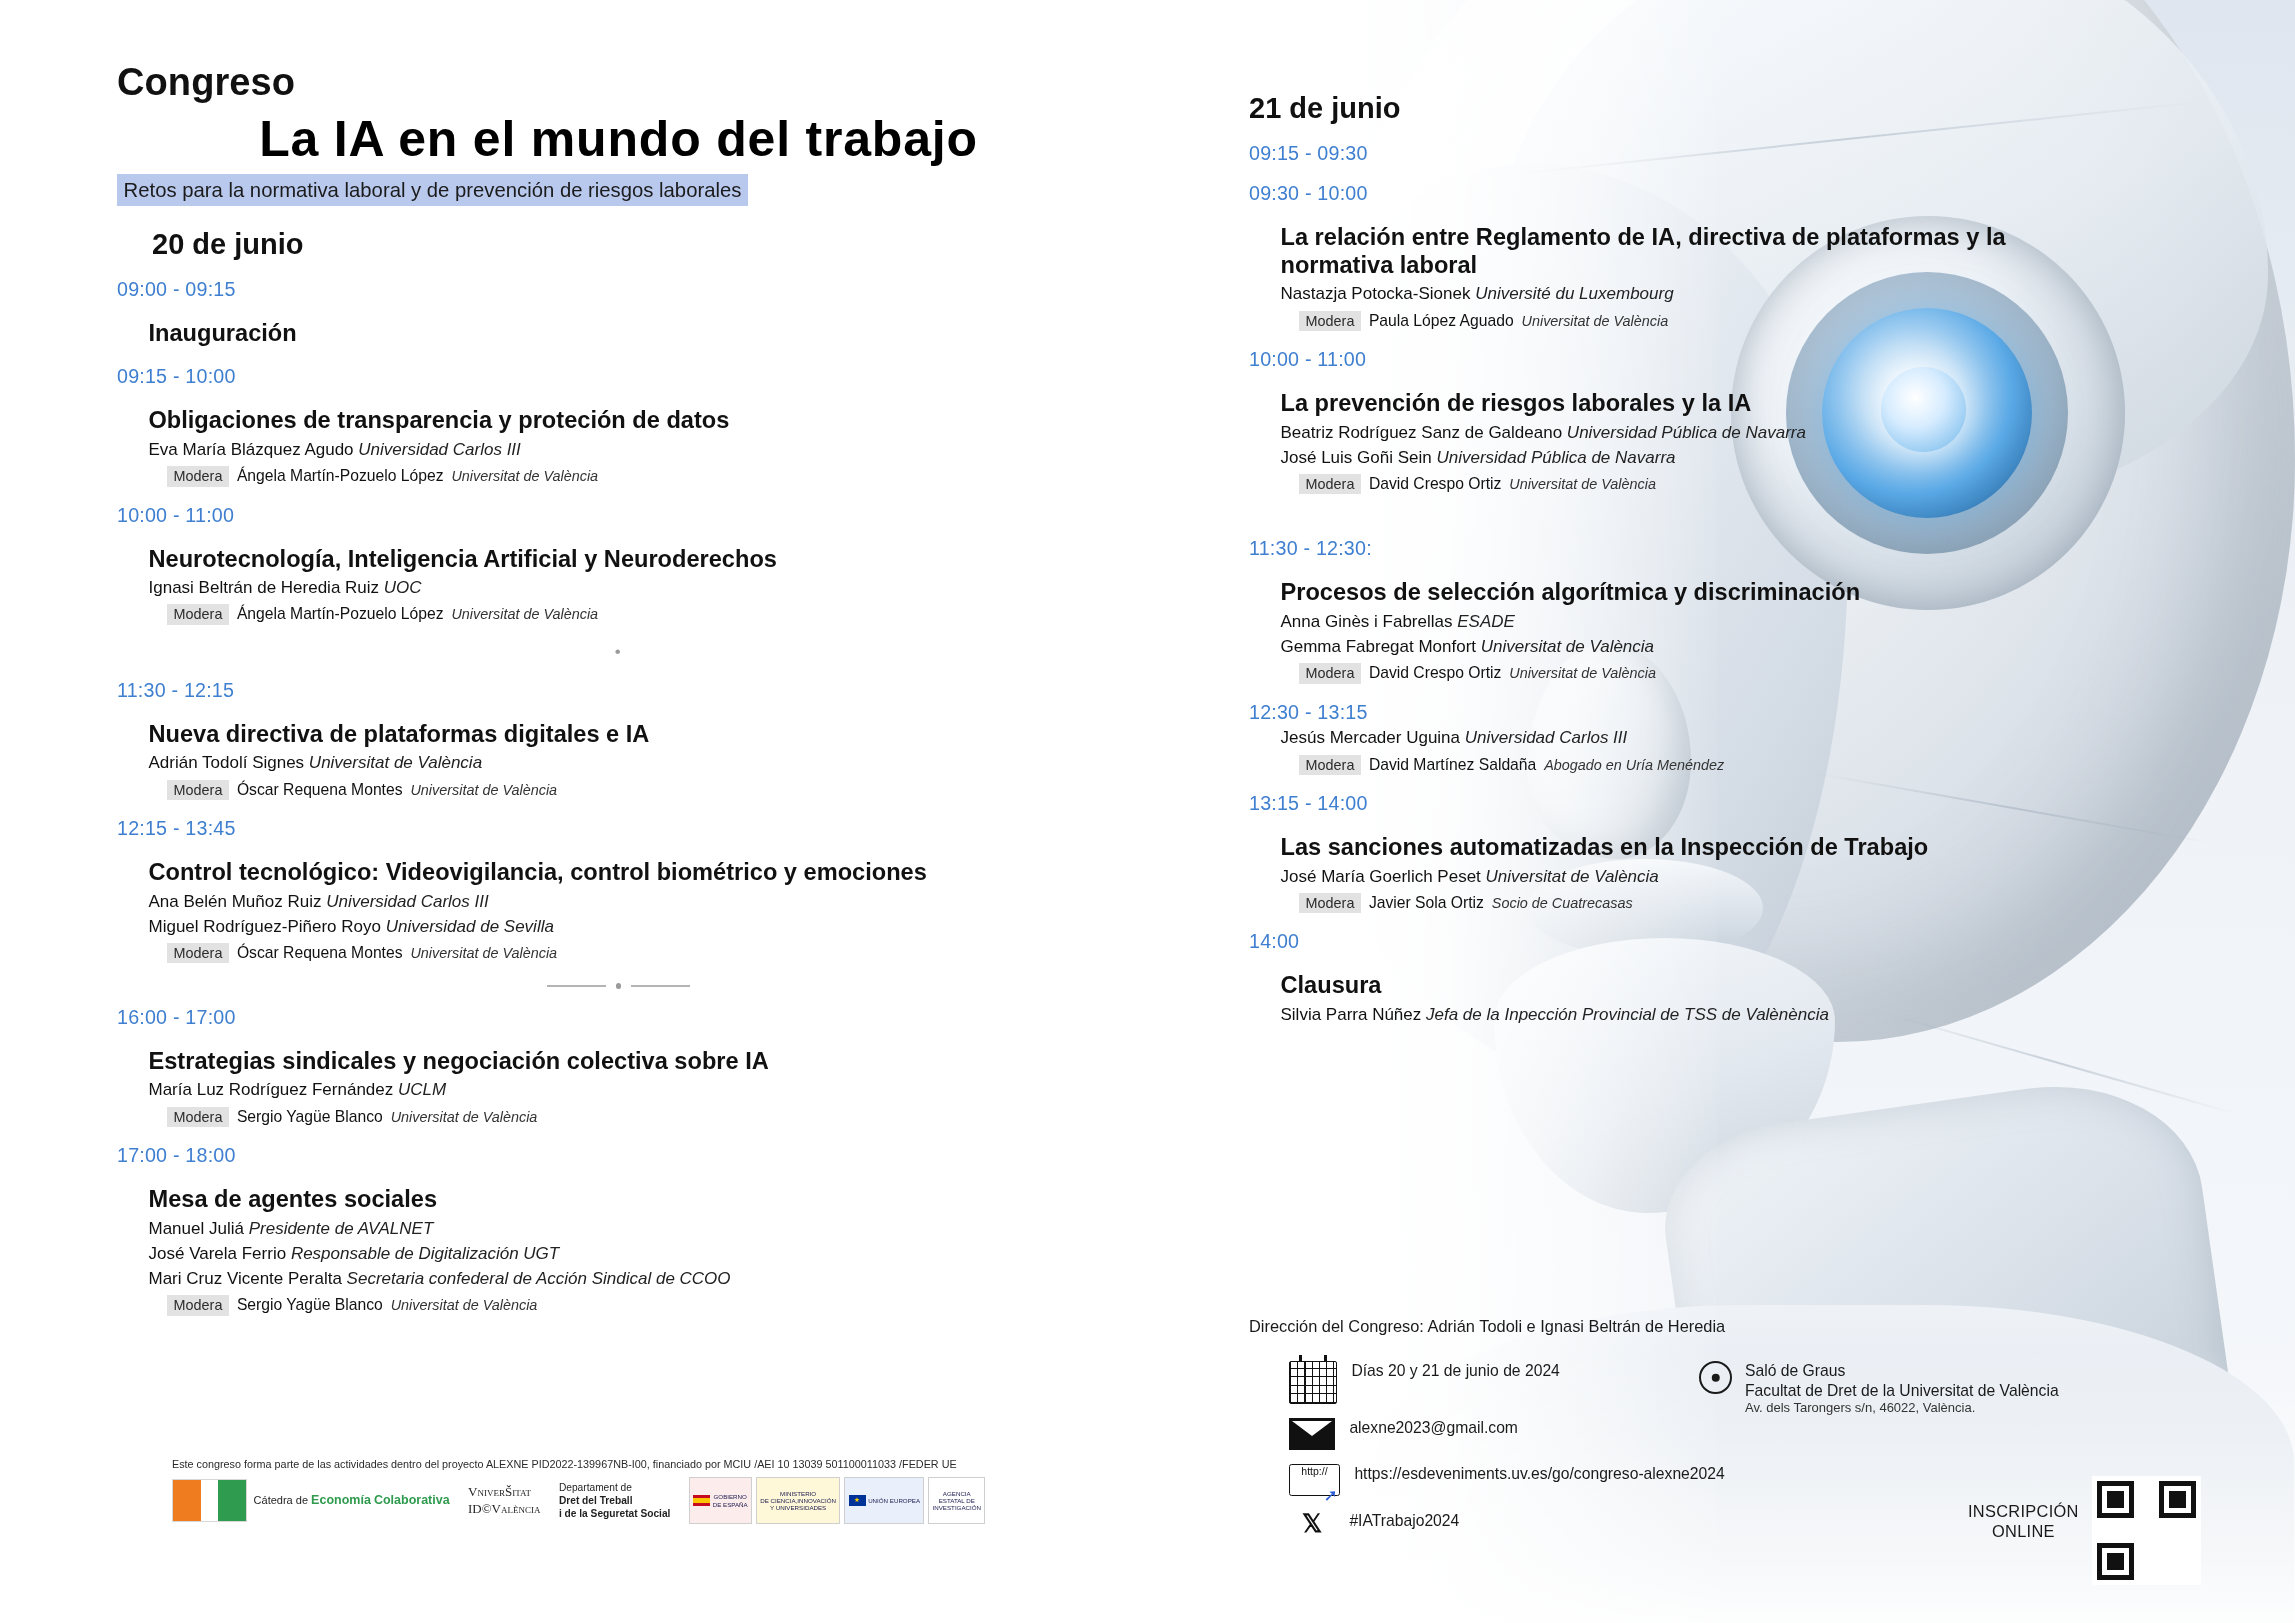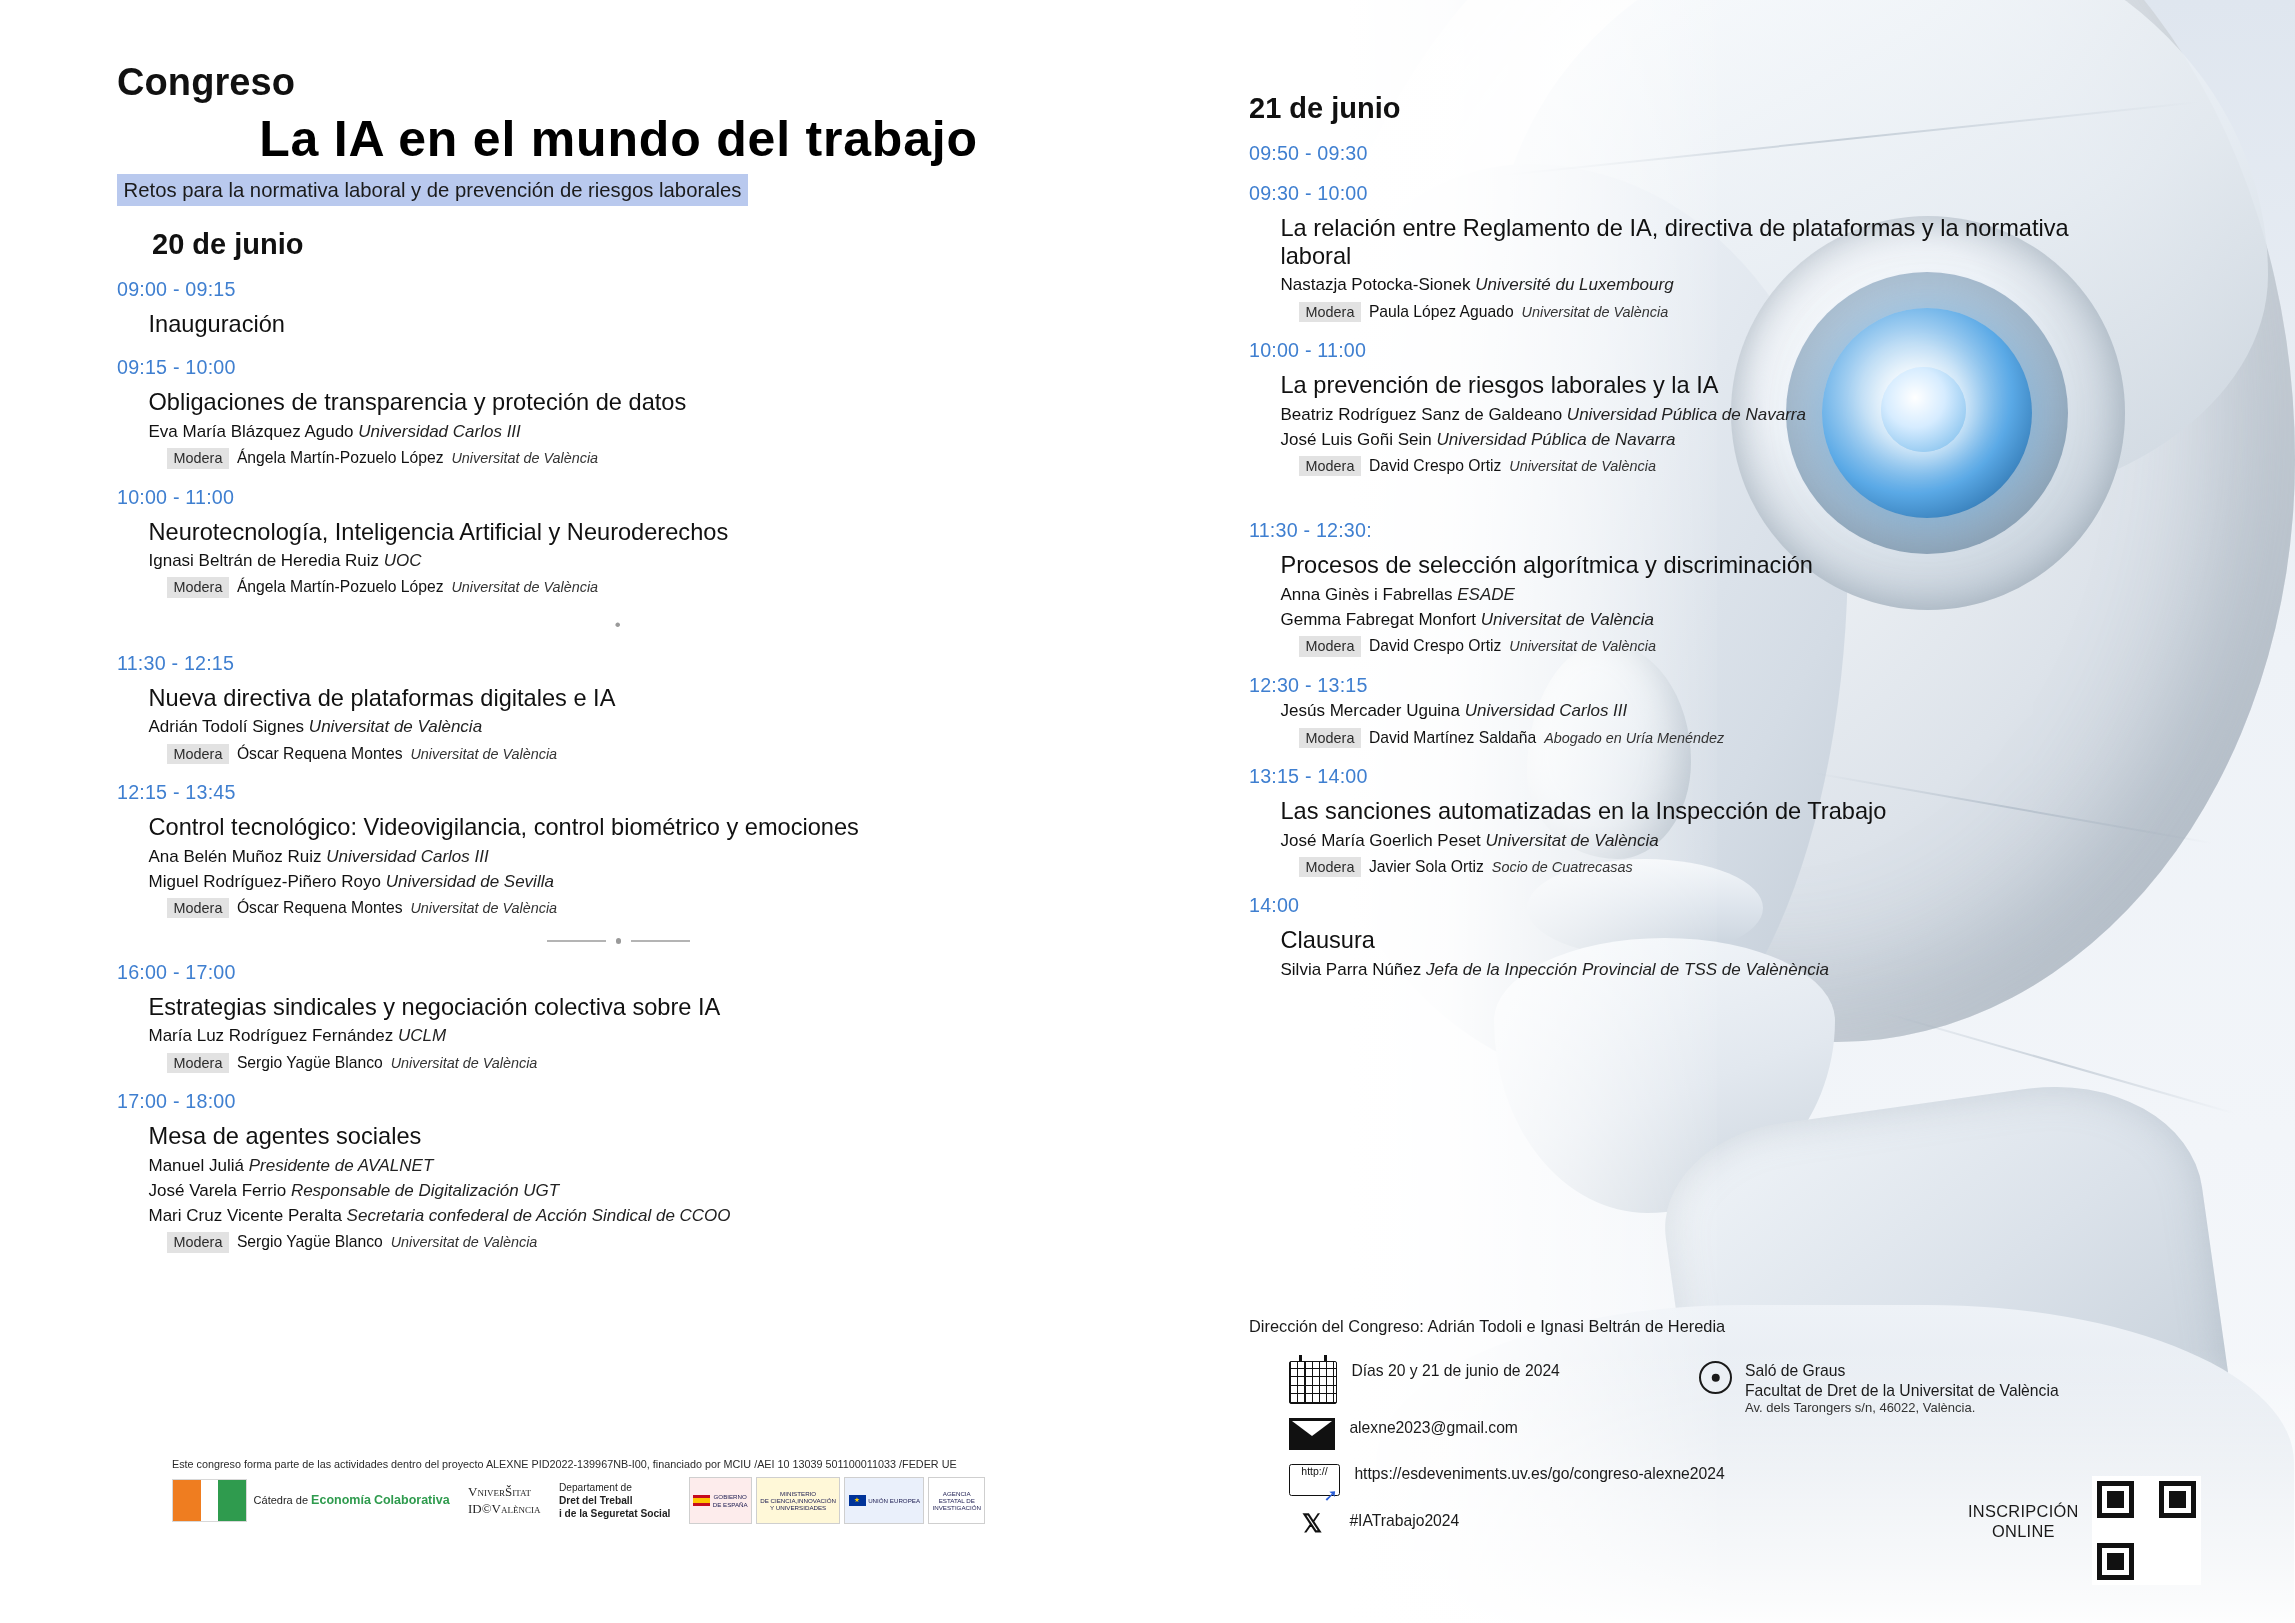--- a/index.html
+++ b/index.html
@@ -239,21 +239,22 @@
   .slot { margin-top: 17px; }
   .time {
     color: #3f7fd0;
     font-size: 19.7px;
     letter-spacing: 0.2px;
   }
   .session-title {
     font-size: 23.6px;
     color: #111;
     line-height: 1.18;
-    margin-top: 10px;
+    margin-top: 19px;
+    font-weight: bold;
   }
   .person {
     font-size: 17px;
     color: #111;
     margin-top: 4.6px;
     line-height: 1.2;
   }
   .person .aff {
     font-style: italic;
     color: #222;
@@ -691,21 +692,21 @@
         <span class="moder-name">Sergio Yagüe Blanco</span>
         <span class="moder-aff">Universitat de València</span>
       </div>
     </div>
   </div>
 
   <div class="right-col">
     <div class="day-heading right">21 de junio</div>
 
     <div class="slot">
-      <div class="time">09:50 - 09:30</div>
+      <div class="time">09:15 - 09:30</div>
     </div>
 
     <div class="slot">
       <div class="time">09:30 - 10:00</div>
       <div class="session-title indent-1">La relación entre Reglamento de IA, directiva de plataformas y la normativa laboral</div>
       <div class="person indent-2">
         <span>Nastazja Potocka-Sionek</span>
         <span class="aff">Université du Luxembourg</span>
       </div>
       <div class="moder-row indent-3">

